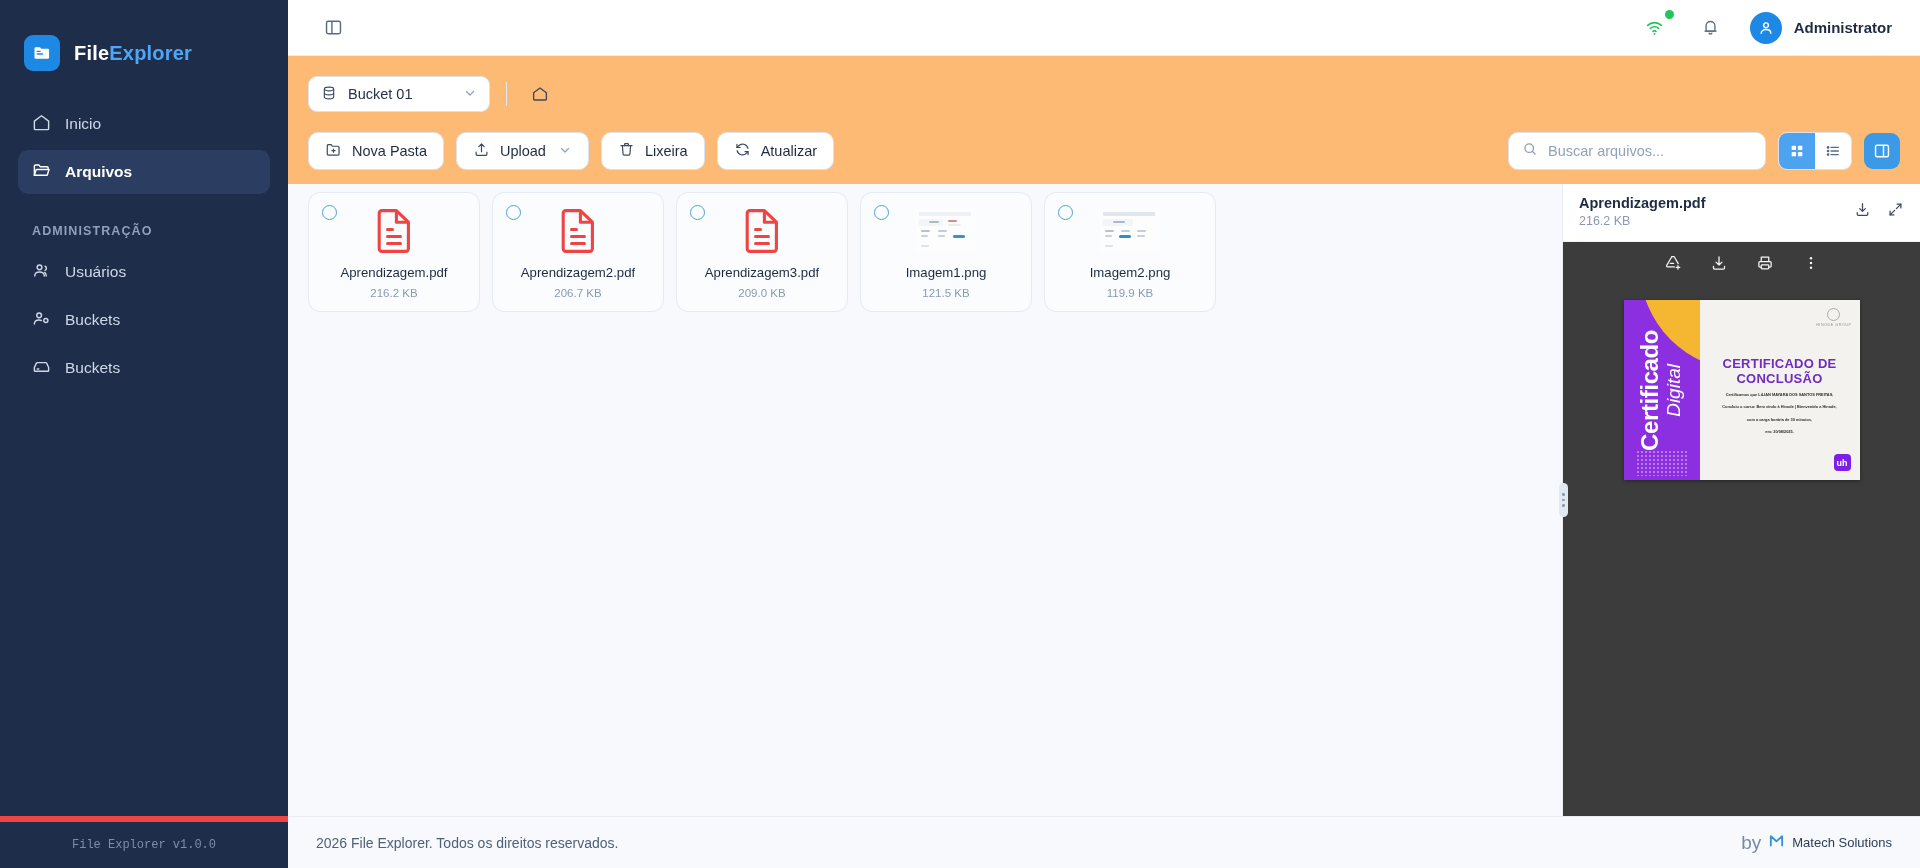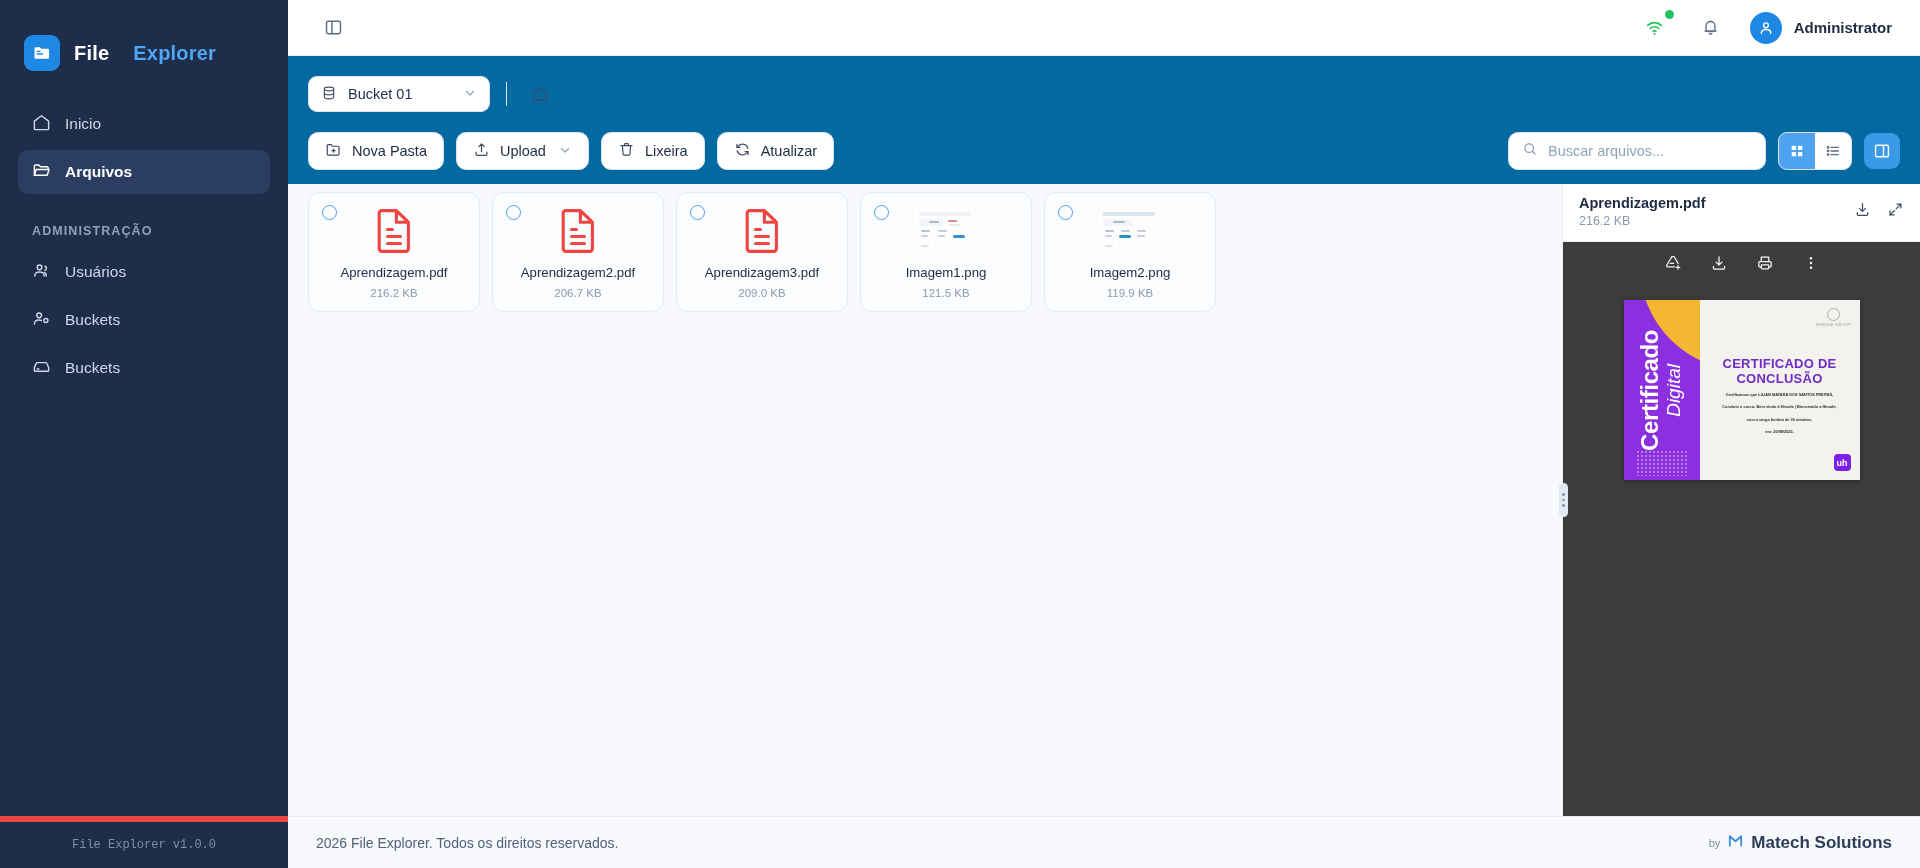--- a/index.html
+++ b/index.html
@@ -14,21 +14,21 @@
   .sidebar {
     width: 288px; height: 868px; background: #1e2d4a;
     display: flex; flex-direction: column; flex-shrink: 0;
   }
   .brand { display: flex; align-items: center; gap: 14px; padding: 26px 0 0 24px; height: 80px; }
   .brand-logo {
     width: 36px; height: 36px; border-radius: 9px; background: #1e88e5;
     display: flex; align-items: center; justify-content: center; flex-shrink: 0;
   }
   .brand-text { font-size: 20px; font-weight: 700; color: #ffffff; letter-spacing: .2px; }
-  .brand-text .accent { color: #4ea6f5; font-weight: 600; margin-left: 24px; }
+  .brand-text .accent { color: #4ea6f5; font-weight: 600; }
   .nav { padding: 22px 18px 0 18px; }
   .nav-item {
     display: flex; align-items: center; gap: 14px;
     height: 44px; padding: 0 14px; border-radius: 10px;
     color: #cfd8e6; font-size: 15.5px; cursor: pointer; margin-bottom: 4px;
   }
   .nav-item.active { background: #2b3d61; color: #ffffff; font-weight: bold; }
   .nav-item svg { flex-shrink: 0; }
   .nav-section {
     color: #8fa0bb; font-size: 12.5px; font-weight: 600; letter-spacing: 1.1px;
@@ -60,21 +60,21 @@
     border-radius: 50%; background: #22c55e;
   }
   .avatar {
     width: 32px; height: 32px; border-radius: 50%; background: #1e88e5;
     display: flex; align-items: center; justify-content: center;
   }
   .user-name { font-size: 15px; color: #1f2b42; font-weight: 600; }
   .user-block { display: flex; align-items: center; gap: 12px; cursor: pointer; }
 
   
-  .toolbar { background: #0369a1; padding: 16px 20px 0 20px; flex-shrink: 0; }
+  .toolbar { background: #fdba74; padding: 16px 20px 0 20px; flex-shrink: 0; }
   .tb-row1 { display: flex; align-items: center; gap: 16px; height: 44px; }
   .bucket-select {
     display: flex; align-items: center; gap: 11px;
     height: 36px; padding: 0 12px; min-width: 182px;
     border: 1px solid #dbe3ee; border-radius: 9px; background: #ffffff;
     font-size: 14.5px; color: #23314d; cursor: pointer;
   }
   .bucket-select .chev { margin-left: auto; color: #94a3b8; }
   .tb-divider { width: 1px; height: 24px; background: #dfe6f0; }
 
@@ -212,22 +212,22 @@
   }
   .grip b { width: 2.5px; height: 2.5px; border-radius: 50%; background: #8d9bb1; display: block; }
 
   
   .footer {
     height: 52px; background: #f7f9fc; border-top: 1px solid #e8edf4;
     display: flex; align-items: center; padding: 0 28px; flex-shrink: 0;
   }
   .footer-left { font-size: 14px; color: #50607a; }
   .footer-right { margin-left: auto; display: flex; align-items: center; gap: 7px; }
-  .footer-by { font-size: 11px; color: #7a8aa3; }
-  .footer-brand { font-size: 17px; color: #2c3d59; font-weight: 700; }
+  .footer-by { font-size: 19px; color: #7a8aa3; }
+  .footer-brand { font-size: 13px; color: #2c3d59; font-weight: 400; }
 </style>
 </head>
 <body>
 
 <div class="app">
 
   <aside class="sidebar">
     <div class="brand">
       <span class="brand-logo">
         <svg width="20" height="20" viewBox="0 0 24 24" fill="#ffffff">

